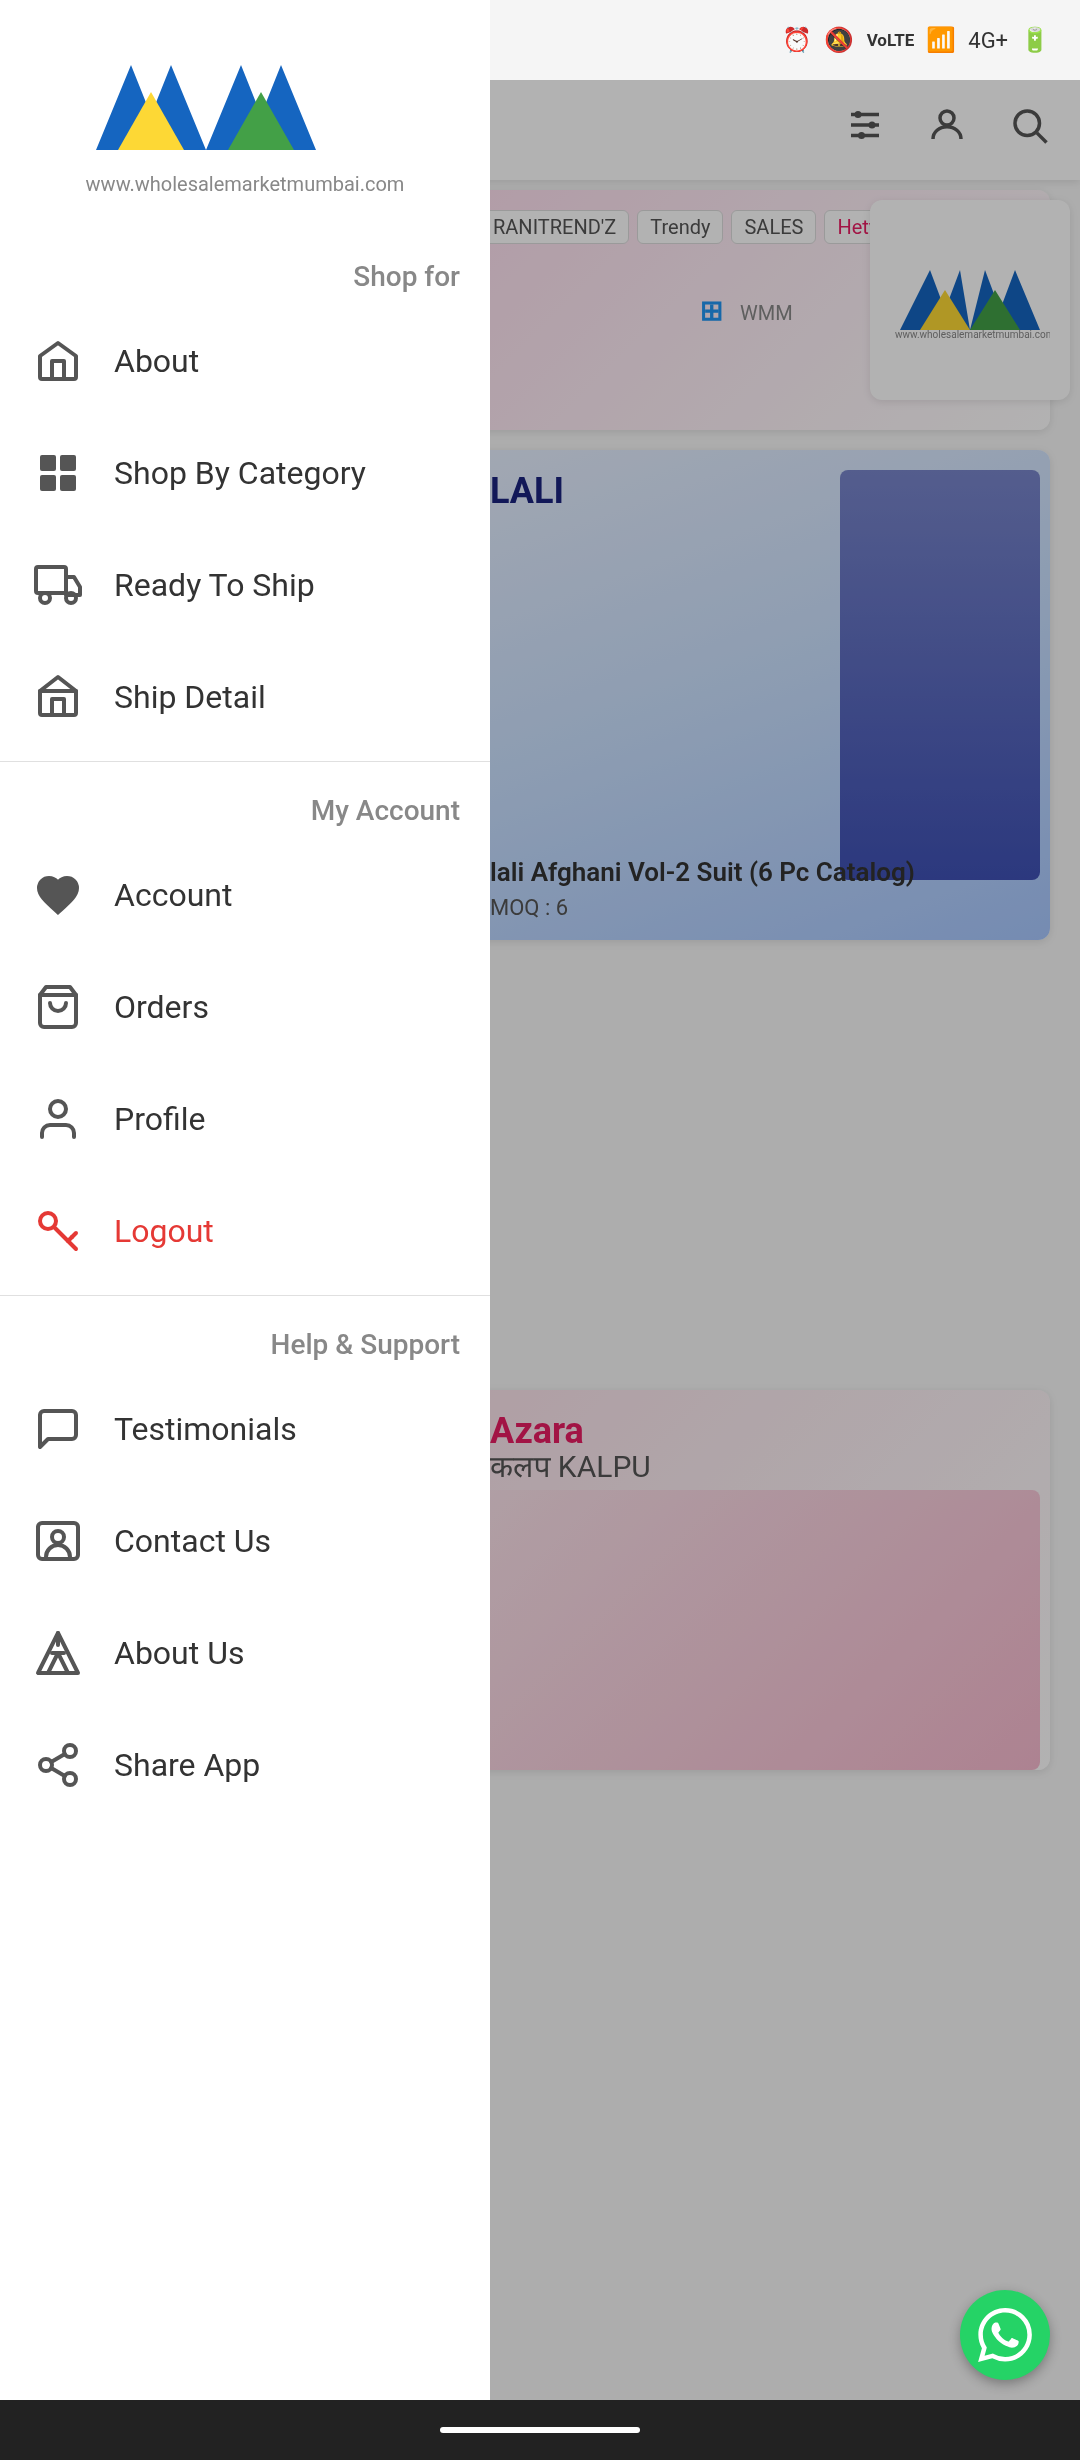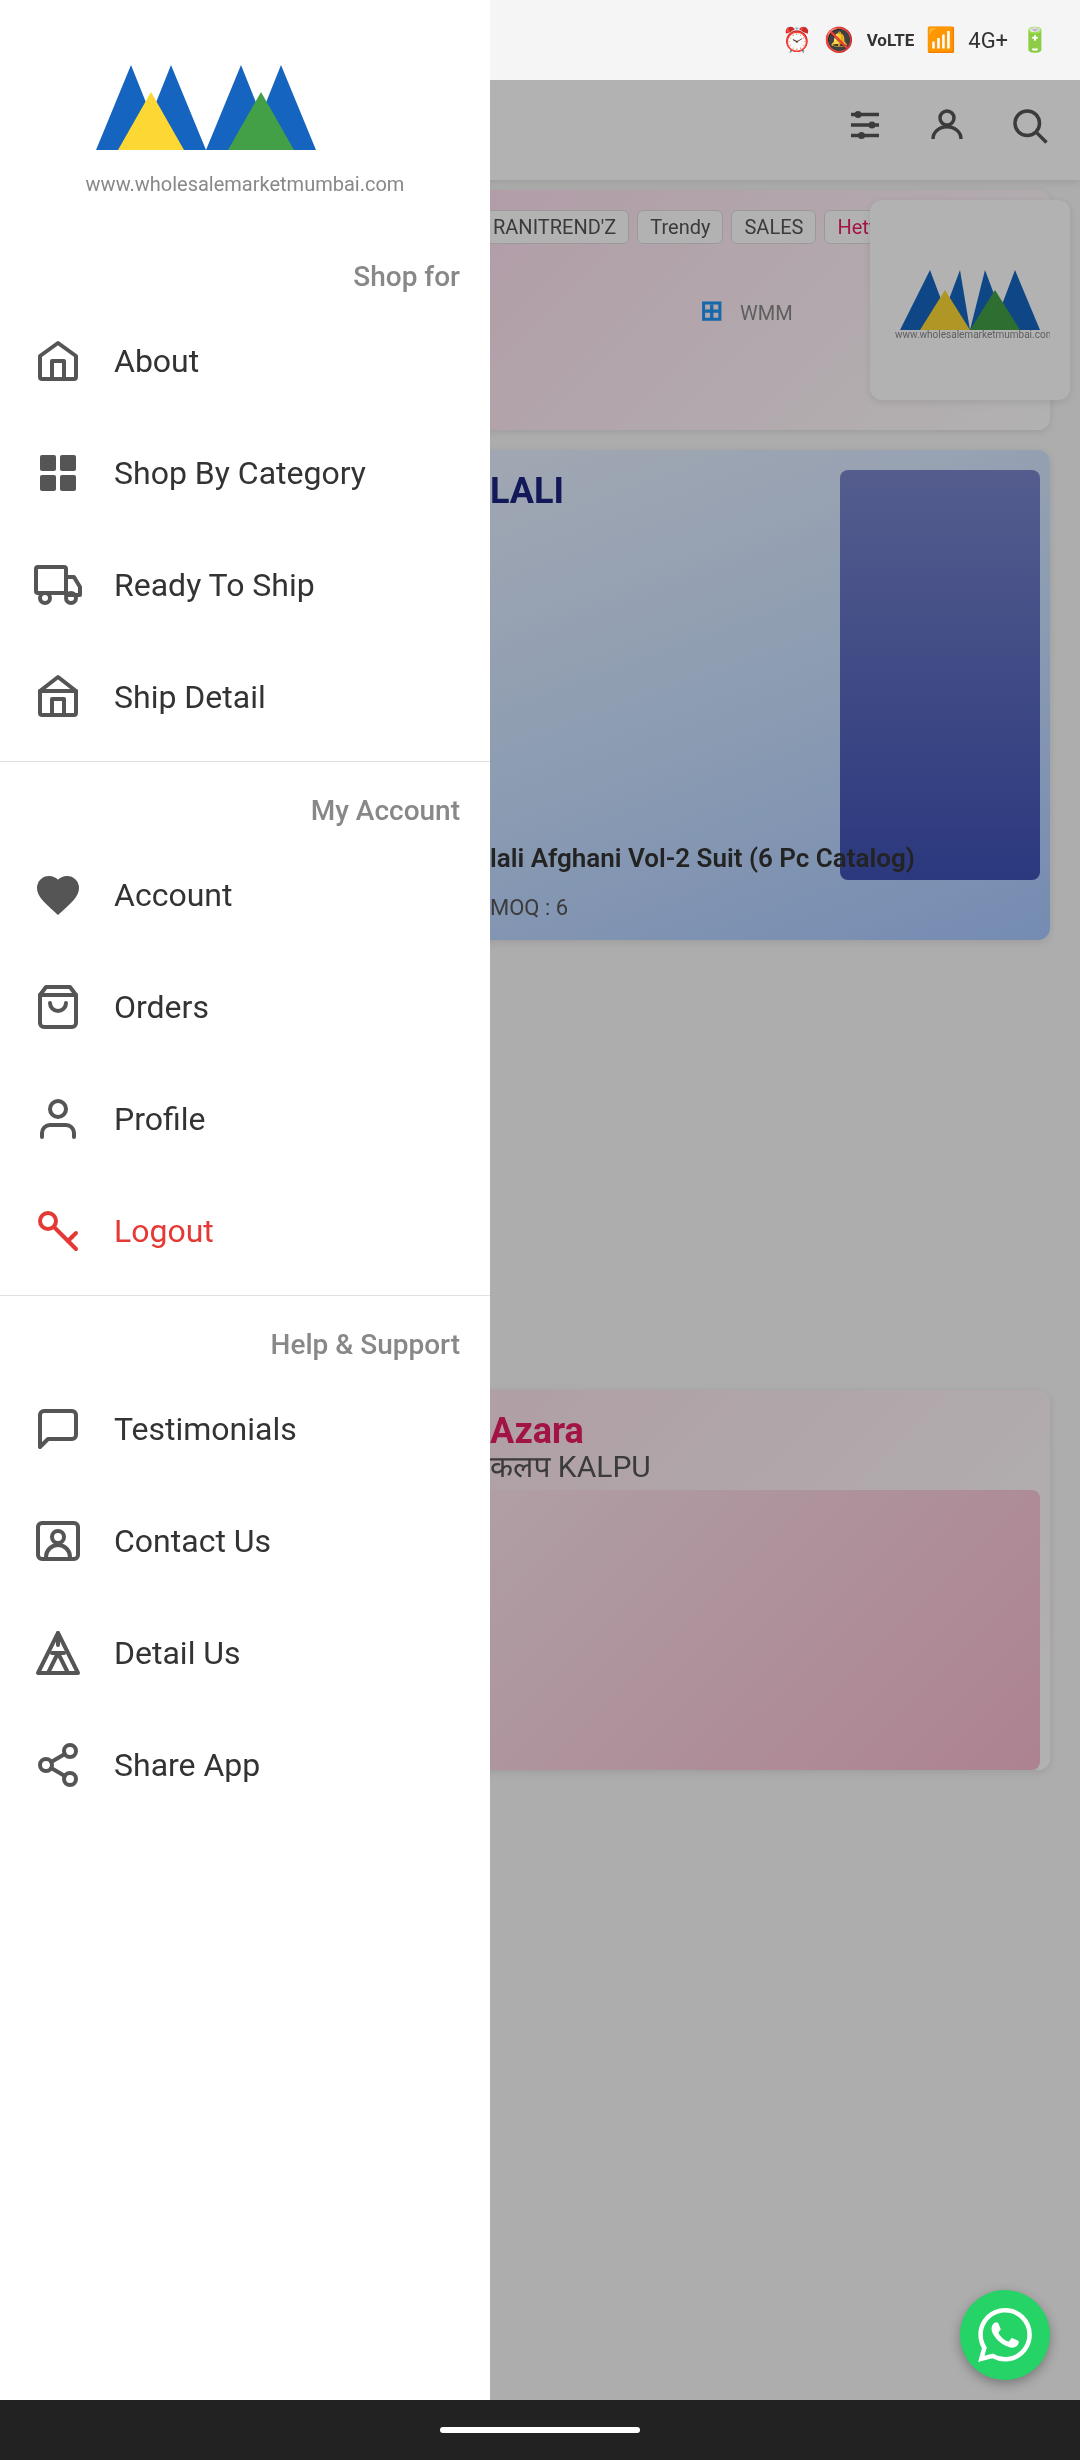--- a/index.html
+++ b/index.html
@@ -369,21 +369,21 @@
         <text x="5" y="78" font-size="10" fill="#888">www.wholesalemarketmumbai.com</text>
       </svg>
     </div>
 
     <div class="product-card product-card-2">
       <div style="height:100%;background:linear-gradient(160deg,#e8f0ff 0%,#c9e0ff 50%,#a8c8ff 100%);display:flex;flex-direction:column;justify-content:flex-end;padding:20px;position:relative;">
         <div style="position:absolute;top:20px;left:20px;font-size:36px;font-weight:700;color:#1a237e;">LALI</div>
 
         <div style="position:absolute;top:20px;right:10px;bottom:60px;width:200px;background:linear-gradient(to bottom,#7986cb,#3f51b5);border-radius:8px;"></div>
         <div style="font-size:26px;color:#333;font-weight:600;position:relative;z-index:2;">lali Afghani Vol-2 Suit (6 Pc Catalog)</div>
-        <div style="font-size:22px;color:#555;position:relative;z-index:2;margin-top:22px;">MOQ : 6</div>
+        <div style="font-size:22px;color:#555;position:relative;z-index:2;margin-top:8px;">MOQ : 6</div>
       </div>
     </div>
     <div style="position:absolute;bottom:10px;right:14px;font-size:24px;color:#888;" class="readyma-label">Readyma...</div>
 
     <div class="product-card azara-card">
       <div class="azara-label">Azara</div>
       <div class="kalpu-label">कलप KALPU</div>
       <div style="margin-top:100px;height:280px;background:linear-gradient(135deg,#fce4ec,#f8bbd0);border-radius:8px;margin-left:10px;margin-right:10px;"></div>
     </div>
 
@@ -537,21 +537,21 @@
 
   <div class="menu-item">
     <div class="menu-icon">
       <svg viewBox="0 0 24 24" fill="none" stroke="#555" stroke-width="2" stroke-linecap="round" stroke-linejoin="round">
         <polygon points="12 2 2 22 22 22"></polygon>
         <polyline points="7 22 12 12 17 22"></polyline>
         <line x1="12" y1="2" x2="12" y2="8"></line>
         <line x1="9" y1="12" x2="15" y2="12"></line>
       </svg>
     </div>
-    <span class="menu-label">Detail Us</span>
+    <span class="menu-label">About Us</span>
   </div>
 
   <div class="menu-item">
     <div class="menu-icon">
       <svg viewBox="0 0 24 24" fill="none" stroke="#555" stroke-width="2" stroke-linecap="round" stroke-linejoin="round">
         <circle cx="18" cy="5" r="3"></circle>
         <circle cx="6" cy="12" r="3"></circle>
         <circle cx="18" cy="19" r="3"></circle>
         <line x1="8.59" y1="13.51" x2="15.42" y2="17.49"></line>
         <line x1="15.41" y1="6.51" x2="8.59" y2="10.49"></line>

